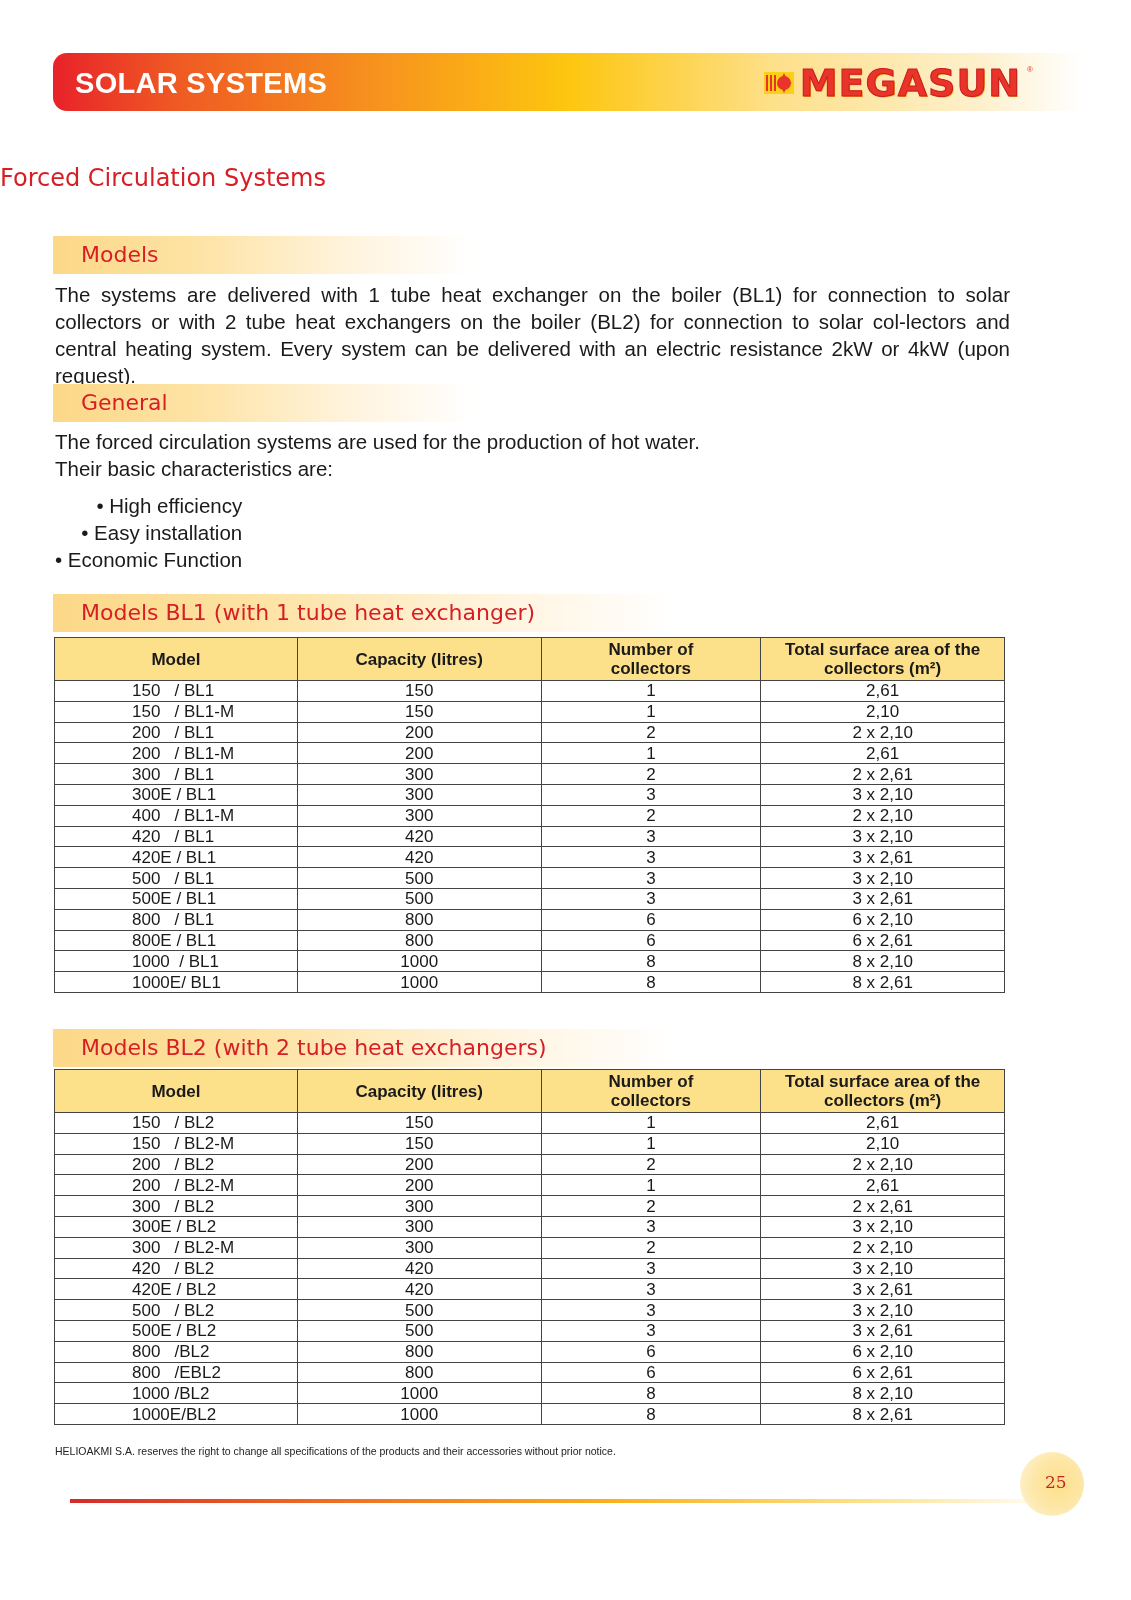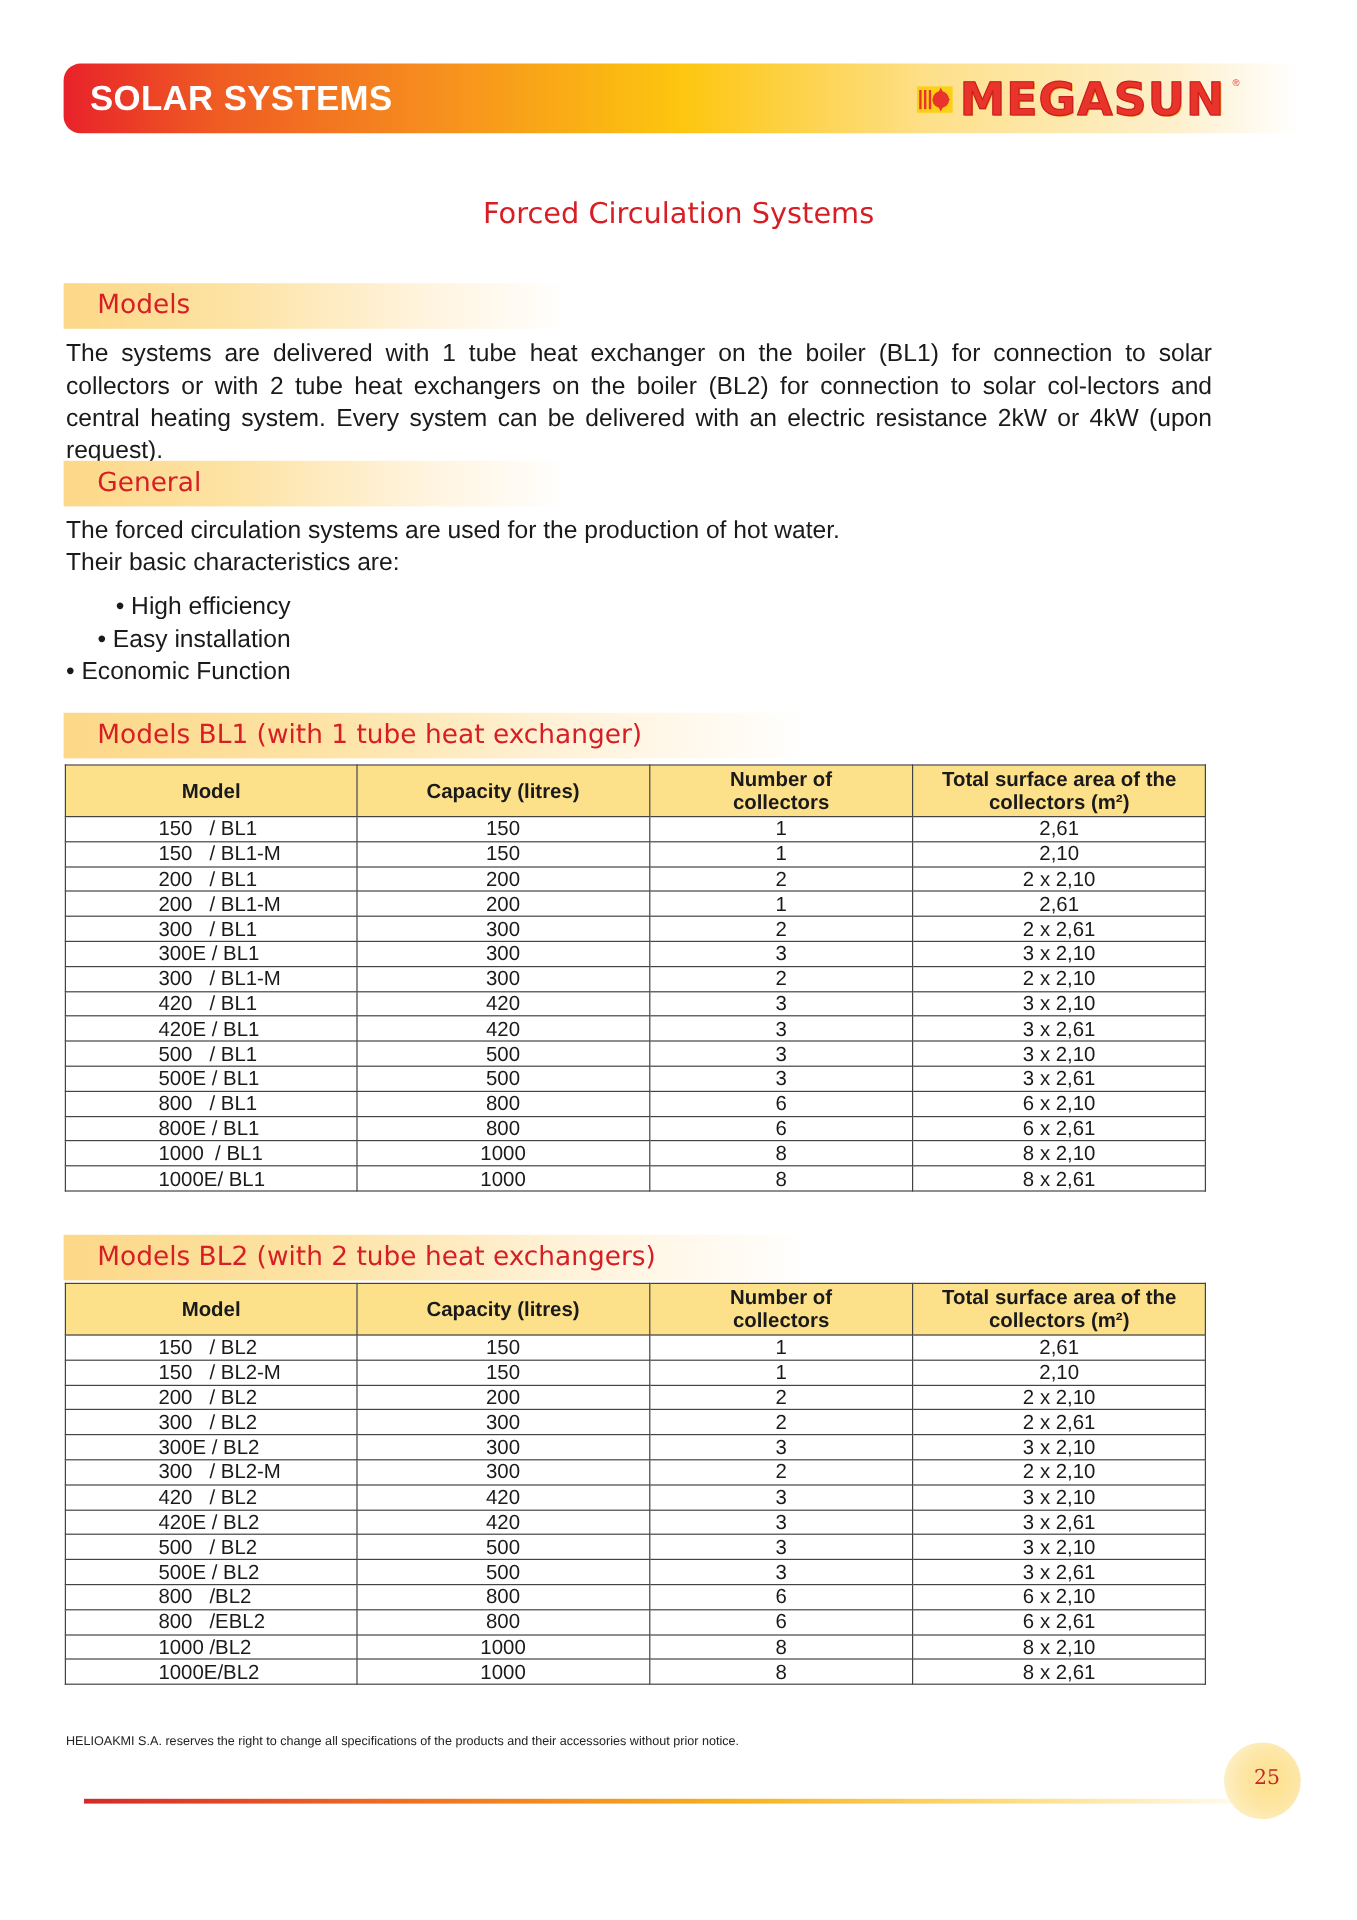--- a/index.html
+++ b/index.html
@@ -9,21 +9,21 @@
     border-radius:14px 0 0 14px;
     background:linear-gradient(90deg,#e8222a 0%,#ef5a23 12%,#f7941d 32%,#fdc60f 50%,#fde08a 70%,#fdf0cc 90%,#ffffff 100%); }
   .header-title { position:absolute; left:22px; top:14px; font-size:29px; font-weight:bold;
     color:#ffffff; letter-spacing:0.3px; }
   .logo { position:absolute; right:50px; top:8px; display:flex; align-items:center; gap:6px; }
   .logo-mark { width:30px; height:30px; position:relative; }
   .logo-text { font-size:38px; font-weight:bold; color:#e8342a; letter-spacing:1px;
     font-family:"DejaVu Sans", sans-serif;
     text-shadow:0 0 0 #e8342a, 1px 1px 0 #f7a11a; -webkit-text-stroke:1px #c91f1f; }
   .logo-reg { font-size:8px; color:#e8342a; align-self:flex-start; margin-top:4px; }
-  .doc-title { position:absolute; left:0; width:1131px; top:164px; text-align:center;
+  .doc-title { position:absolute; left:0; width:1131px; top:164px; text-align:left;
     font-size:24px; color:#d81e25; font-family:"DejaVu Sans", sans-serif; }
   .section-band { position:absolute; left:53px; height:38px;
     background:linear-gradient(90deg,#fcd888 0%,#fde3a5 35%,#fff3dc 70%,#ffffff 100%); }
   .section-label { position:absolute; left:28px; top:6px; font-size:22px; color:#d81e25;
     font-family:"DejaVu Sans", sans-serif; white-space:nowrap; }
   .para { position:absolute; left:55px; width:955px; font-size:20.5px; line-height:27px;
     text-align:justify; color:#1a1a1a; }
   .bullets { position:absolute; left:55px; font-size:20.5px; line-height:27px; margin:0; padding:0; list-style:none; }
   .bullets li { margin:0;text-align:right; }
   table.spec { position:absolute; left:54px; width:951px; border-collapse:collapse;
@@ -131,21 +131,21 @@
         <td>2</td>
         <td>2 x 2,61</td>
       </tr>
       <tr>
         <td class="model">300E / BL1</td>
         <td>300</td>
         <td>3</td>
         <td>3 x 2,10</td>
       </tr>
       <tr>
-        <td class="model">300   / BL1-M</td>
+        <td class="model">400   / BL1-M</td>
         <td>300</td>
         <td>2</td>
         <td>2 x 2,10</td>
       </tr>
       <tr>
         <td class="model">420   / BL1</td>
         <td>420</td>
         <td>3</td>
         <td>3 x 2,10</td>
       </tr>
@@ -225,20 +225,26 @@
         <td>1</td>
         <td>2,10</td>
       </tr>
       <tr>
         <td class="model">200   / BL2</td>
         <td>200</td>
         <td>2</td>
         <td>2 x 2,10</td>
       </tr>
       <tr>
+        <td class="model">200   / BL2-M</td>
+        <td>200</td>
+        <td>1</td>
+        <td>2,61</td>
+      </tr>
+      <tr>
         <td class="model">300   / BL2</td>
         <td>300</td>
         <td>2</td>
         <td>2 x 2,61</td>
       </tr>
       <tr>
         <td class="model">300E / BL2</td>
         <td>300</td>
         <td>3</td>
         <td>3 x 2,10</td>

